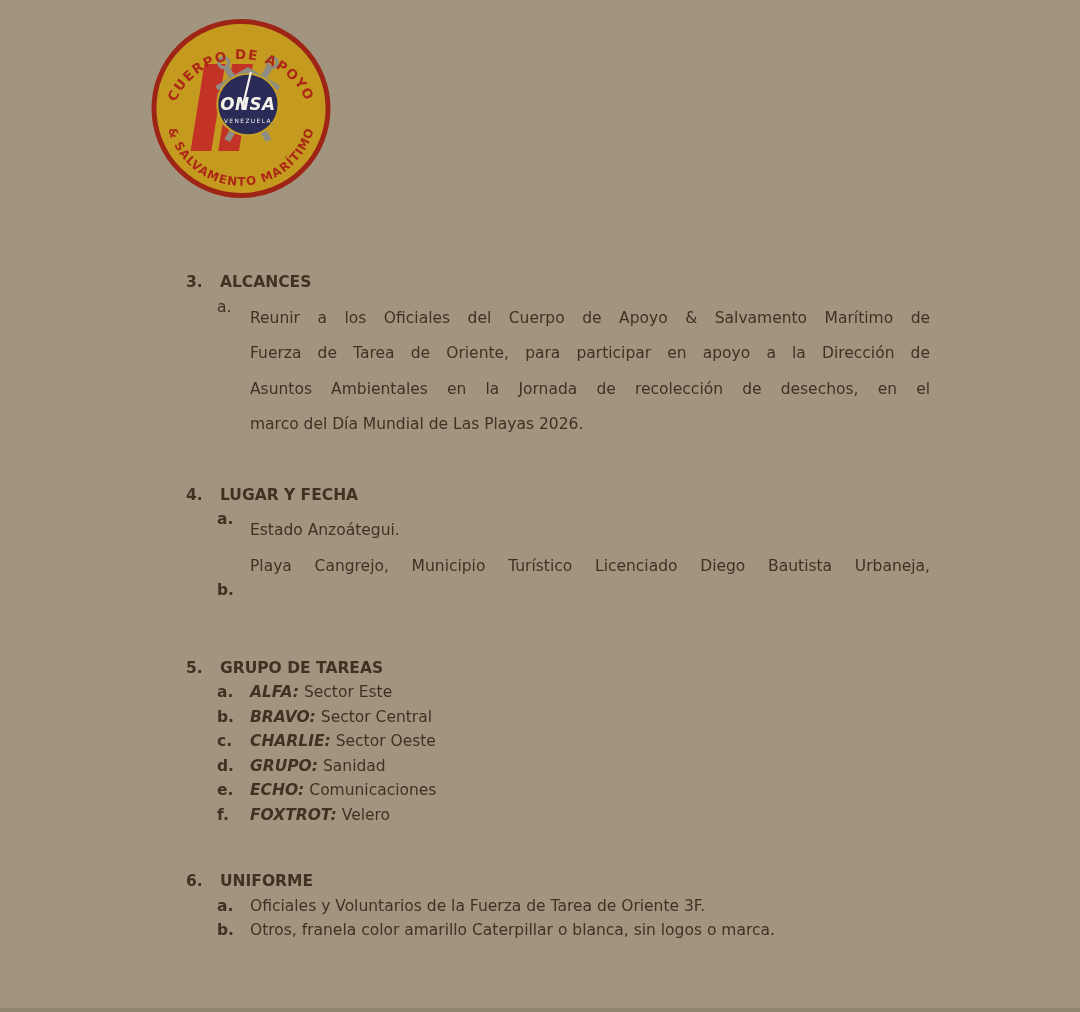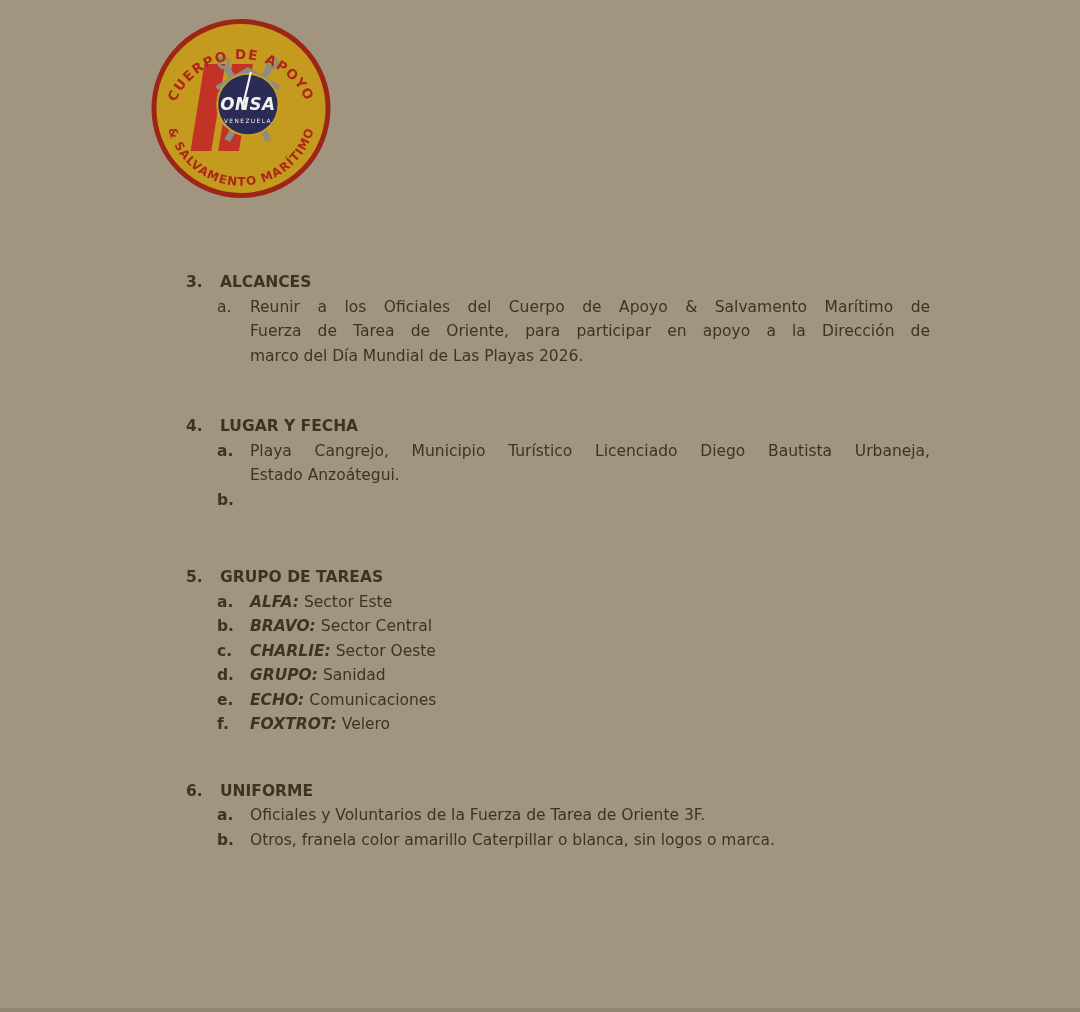--- a/index.html
+++ b/index.html
@@ -16,21 +16,21 @@
   section{display:block;}
   #sec4{margin-top:46px;}
   #sec5{margin-top:53px;}
   #sec6{margin-top:42px;}
   .heading{display:flex;font-weight:bold;}
   .heading .num{width:34px;flex:none;}
   .item{display:flex;}
   .item .label{flex:none;width:33px;margin-left:31px;font-weight:bold;}
   .item.reg .label{font-weight:normal;}
   .item .body{flex:1;min-width:0;}
-  .jline{text-align:justify;text-align-last:justify;}
+  .jline{text-align:justify;text-align-last:justify;margin-top:11px;}
   .jline.last{text-align-last:left;}
   .term{font-weight:bold;margin-right:5px;font-style:italic;}
 </style>
 </head>
 <body>
 
 <div class="page">
 
   <svg class="logo" viewBox="0 0 182 182">
     <defs>
@@ -80,35 +80,36 @@
     <section id="sec3">
       <div class="heading">
         <span class="num">3.</span>
         <span class="title">ALCANCES</span>
       </div>
       <div class="item reg">
         <span class="label">a.</span>
         <div class="body">
           <div class="jline">Reunir a los Oficiales del Cuerpo de Apoyo &amp; Salvamento Marítimo de</div>
           <div class="jline">Fuerza de Tarea de Oriente, para participar en apoyo a la Dirección de</div>
+          <div class="jline">Asuntos Ambientales en la Jornada de recolección de desechos, en el</div>
           <div class="jline last">marco del Día Mundial de Las Playas 2026.</div>
         </div>
       </div>
     </section>
 
     <section id="sec4">
       <div class="heading">
         <span class="num">4.</span>
         <span class="title">LUGAR Y FECHA</span>
       </div>
       <div class="item">
         <span class="label">a.</span>
         <div class="body">
+          <div class="jline last">Estado Anzoátegui.</div>
           <div class="jline">Playa Cangrejo, Municipio Turístico Licenciado Diego Bautista Urbaneja,</div>
-          <div class="jline last">Estado Anzoátegui.</div>
         </div>
       </div>
       <div class="item">
         <span class="label">b.</span>
         <div class="body">
         </div>
       </div>
     </section>
 
     <section id="sec5">

